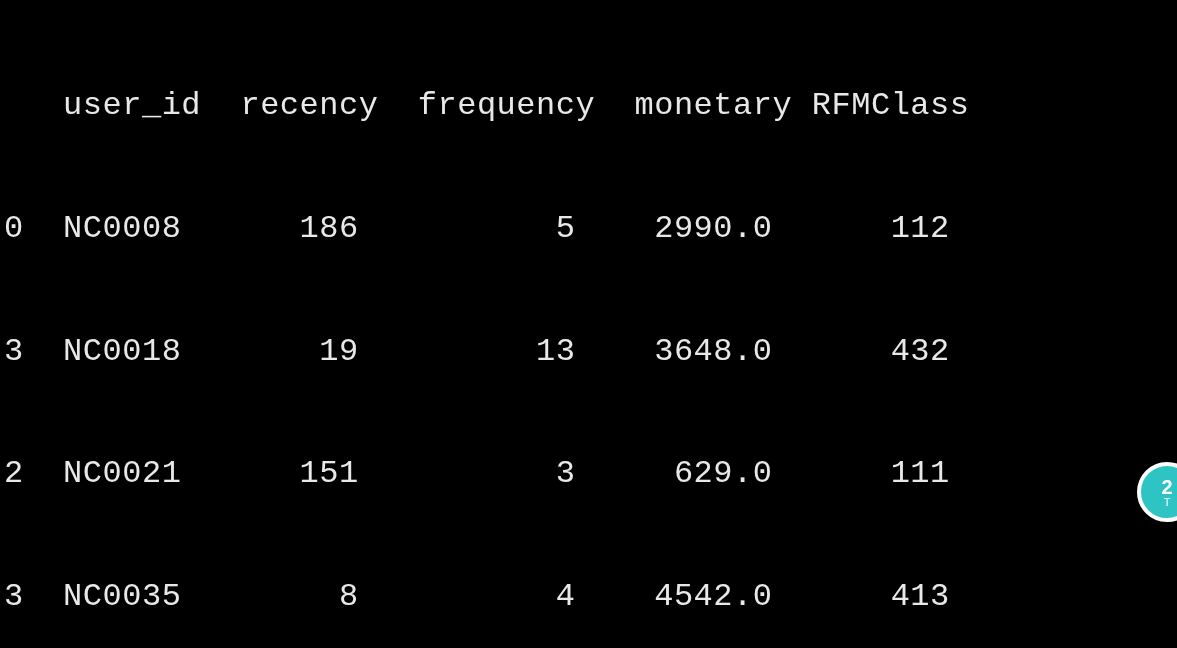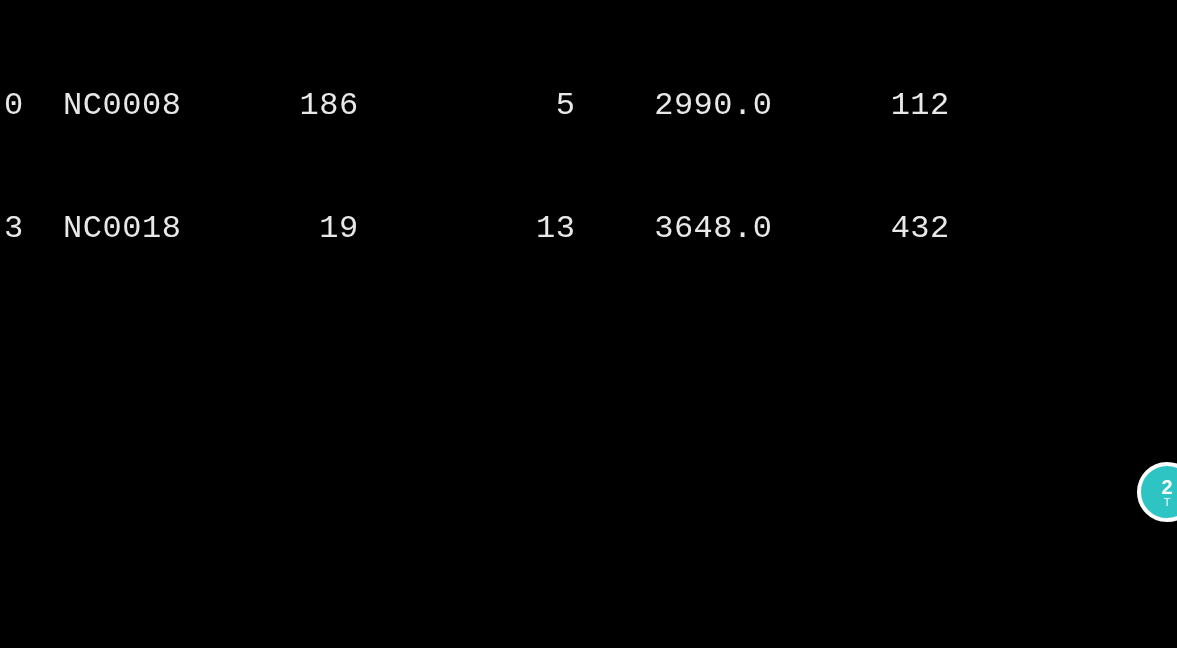--- a/index.html
+++ b/index.html
@@ -49,21 +49,24 @@
     }
     .badge .sub {
       font-size: 11px;
       line-height: 1;
     }
   </style>
 </head>
 <body>
 
 <div class="dataframe">
+  <span class="row">   user_id  recency  frequency  monetary RFMClass</span>
   <span class="row">0  NC0008      186          5    2990.0      112</span>
   <span class="row">3  NC0018       19         13    3648.0      432</span>
+  <span class="row">2  NC0021      151          3     629.0      111</span>
+  <span class="row">3  NC0035        8          4    4542.0      413</span>
   
 </div>
 
 <div class="badge">
   <span class="num">2</span>
   <span class="sub">T</span>
 </div>
 
 </body></html>

